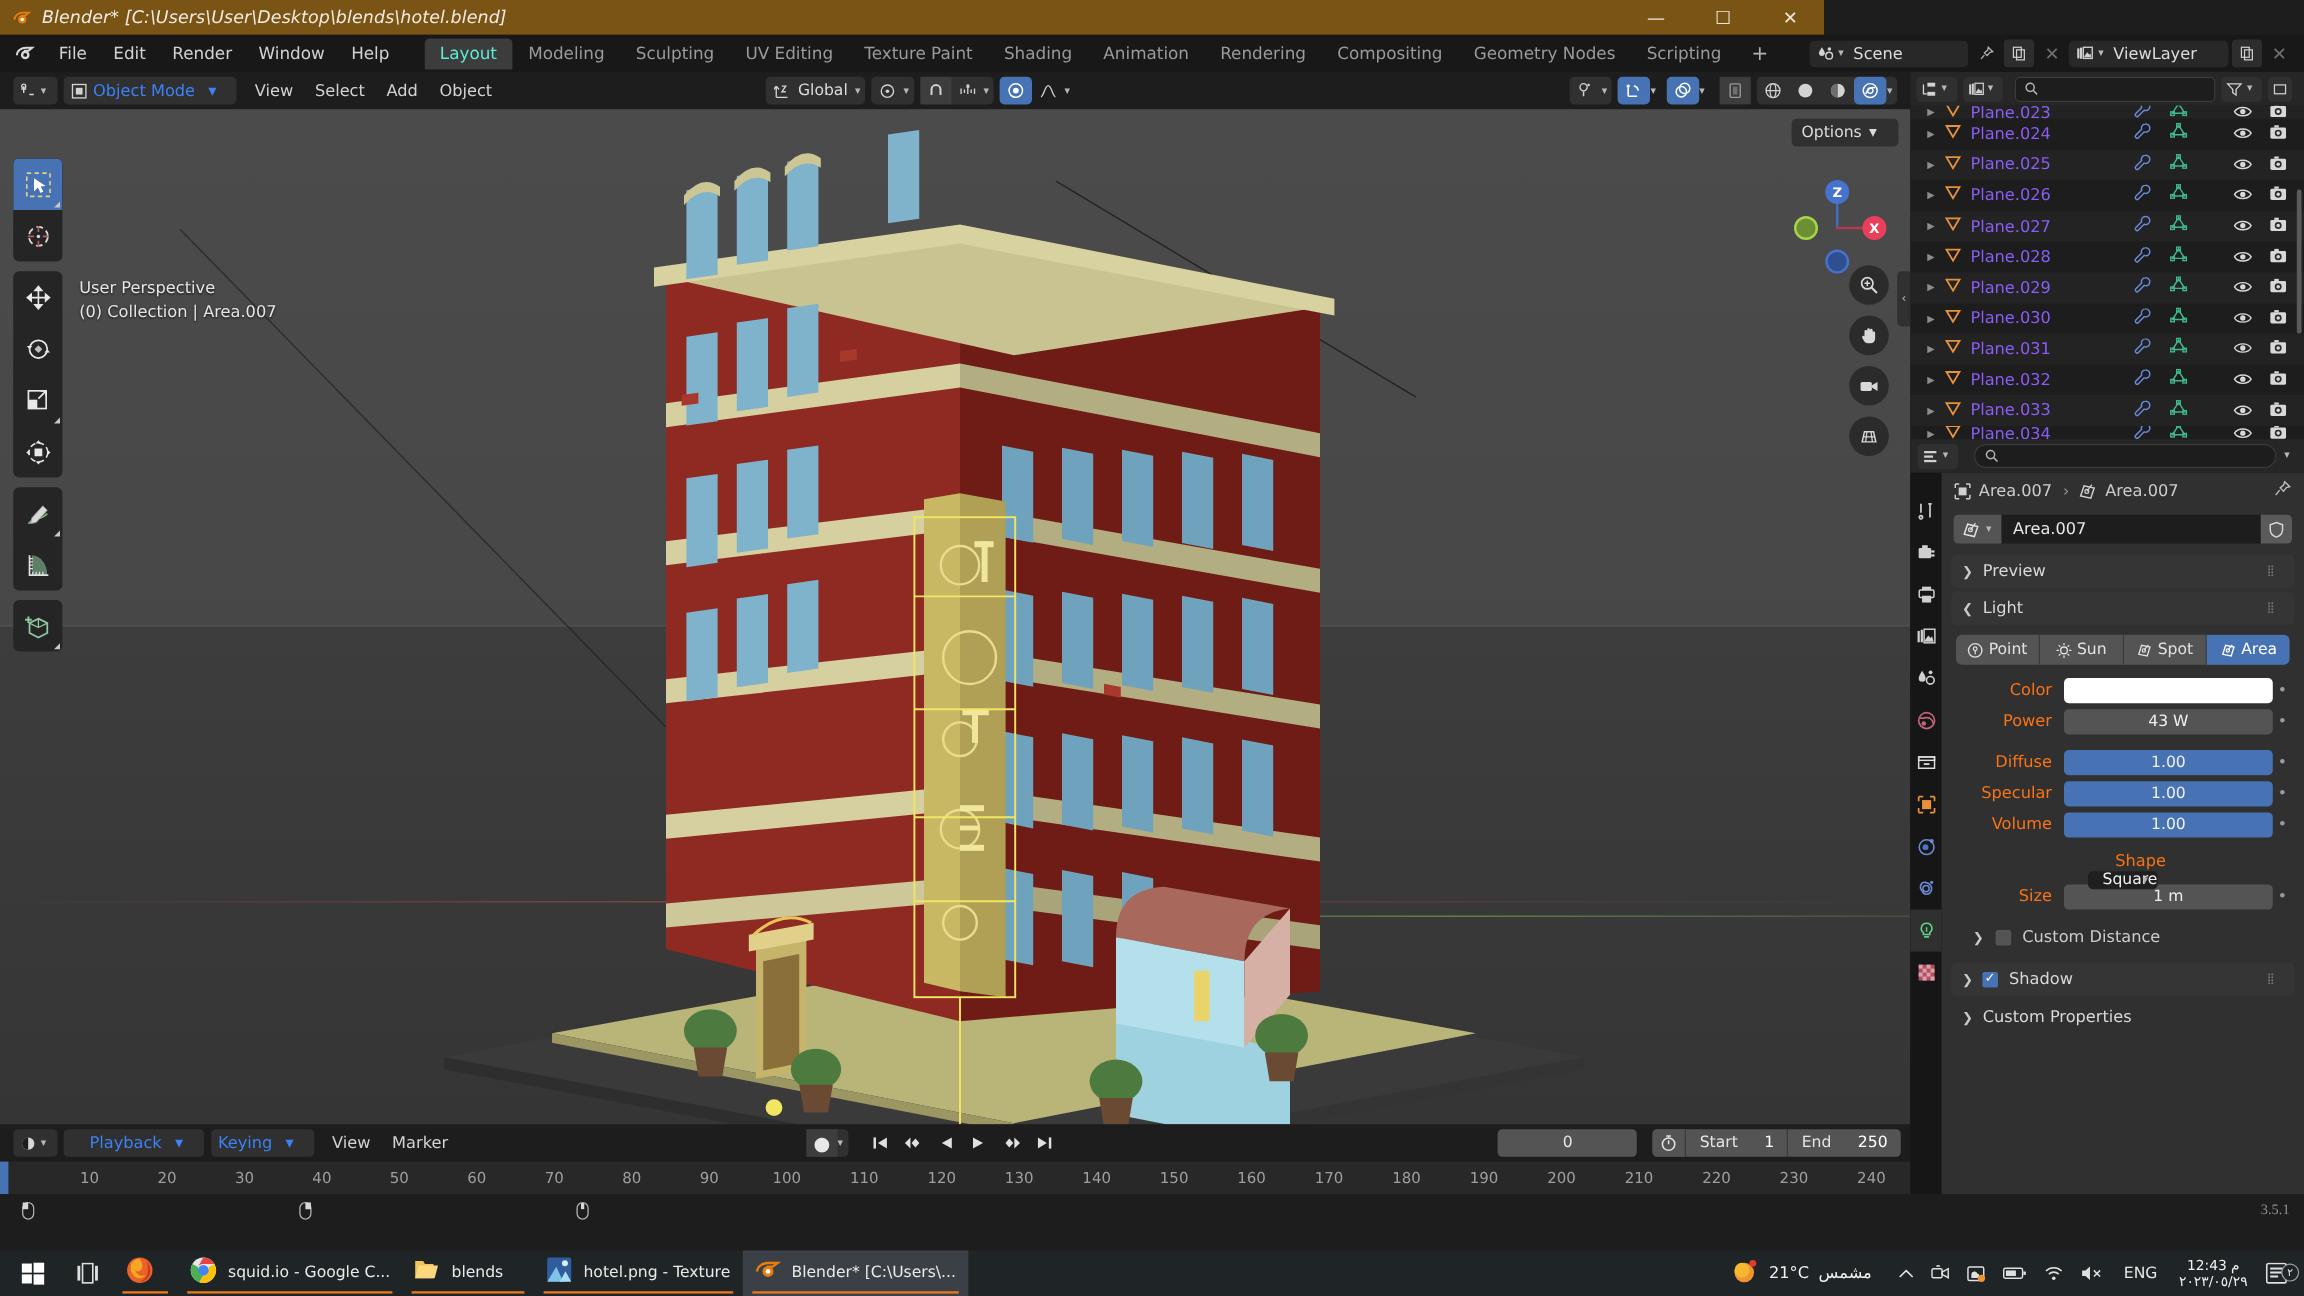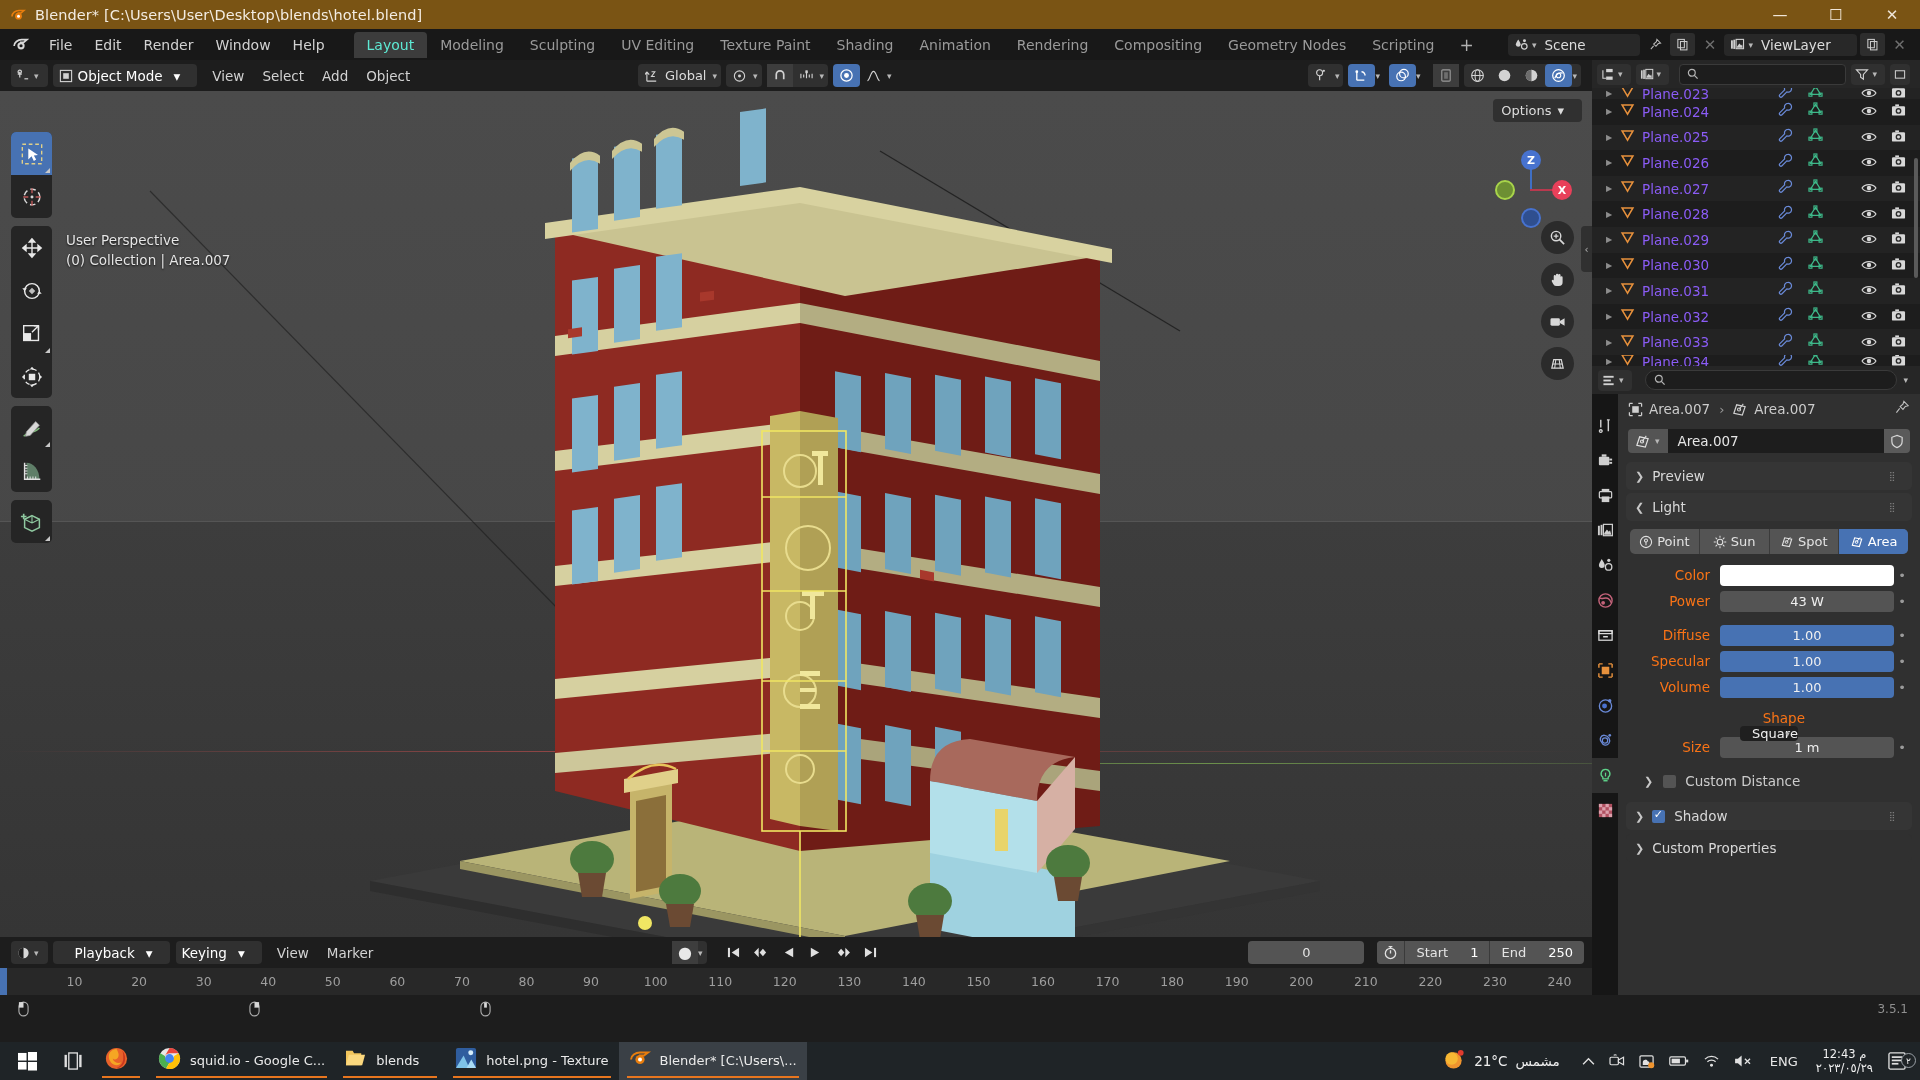--- a/index.html
+++ b/index.html
@@ -7,23 +7,23 @@
     width: 1920px; height: 1080px;
     background: #1d1d1d;
     font-family: "DejaVu Sans", sans-serif;
     overflow: hidden;
     -webkit-font-smoothing: antialiased;
   }
   .app { position: relative; width: 1920px; height: 1080px; }
 
   
   .titlebar {
-    position: absolute; left: 0; top: 0; width: 1920px; height: 29px;
+    position: absolute; left: 0; top: 0; width: 1520px; height: 29px;
     background: #7a5414;
-    display: flex; align-items: center;
+    display: flex; align-items: center; font-style: italic;
   }
   .titlebar .tb-icon { margin-left: 10px; margin-right: 9px; display:flex; }
   .titlebar .tb-text { color: #f3ece2; font-size: 14.5px; letter-spacing: .1px; }
   .win-btns { position: absolute; right: 0; top: 0; height: 29px; display: flex; }
   .win-btn { width: 56px; height: 29px; display: flex; align-items: center; justify-content: center;
              color: #f0e6d8; font-size: 15px; }
 
   
   .menubar {
     position: absolute; left: 0; top: 29px; width: 1920px; height: 31px;
@@ -52,21 +52,21 @@
   }
   .grp { display: flex; align-items: center; background: #303030; border-radius: 4px; height: 23px;
          margin-right: 5px; }
   .grp.nobg { background: transparent; }
   .hbtn { height: 23px; display: flex; align-items: center; justify-content: center; padding: 0 6px;
           color: #d6d6d6; font-size: 13px; }
   .hbtn.on { background: #4772b3; border-radius: 4px; }
   .hbtn.semi { background: #3d3d3d; }
   .mode-box { display: flex; align-items: center; background: #303030; border-radius: 4px; height: 23px;
               padding: 0 7px 0 6px; margin-right: 6px; }
-  .mode-box span { color: #ffffff; font-size: 13.5px; margin: 0 6px 0 5px; }
+  .mode-box span { color: #3b82f6; font-size: 13.5px; margin: 0 6px 0 5px; }
   .vp-menu { color: #d2d2d2; font-size: 13.5px; padding: 3px 9px; border-radius: 3px; }
   .vph-right { position: absolute; right: 6px; top: 4px; display: flex; align-items: center; }
 
   
   .viewport {
     position: absolute; left: 0; top: 91px; width: 1592px; height: 846px;
     background: linear-gradient(#4b4b4b, #474747 55%, #3e3e3e);
     overflow: hidden;
   }
   .ground {
@@ -185,21 +185,21 @@
   .anim-dot { width: 16px; display: flex; align-items: center; justify-content: center;
               color: #9a9a9a; font-size: 13px; }
   .cbox { width: 13px; height: 13px; border-radius: 2px; background: #545454; display: inline-block;
           position: relative; }
   .cbox.checked { background: #4772b3; }
   .cbox.checked::after { content: "✓"; position: absolute; left: 1.5px; top: -2px; color: #fff; font-size: 11px; }
 
   
   .statusbar { position: absolute; left: 0; top: 995px; width: 1920px; height: 27px; background: #1d1d1d;
                display: flex; align-items: center; }
-  .sb-ver { position: absolute; right: 12px; color: #8f8f8f; font-size: 12px; }
+  .sb-ver { position: absolute; right: 12px; color: #8f8f8f; font-size: 12px; font-family: Liberation Serif, serif; }
   .sb-key { margin-left: 18px; display: flex; align-items: center; }
 
   .hscroll { position: absolute; left: 60px; top: 996px; width: 1440px; height: 9px;
              background: #5a5a5a; border-radius: 5px; }
 
   
   .taskbar { position: absolute; left: 0; top: 1042px; width: 1920px; height: 38px; background: #1f2427;
              display: flex; align-items: center; }
   .tk-btn { height: 38px; display: flex; align-items: center; padding: 0 10px; position: relative; }
   .tk-btn.win { width: 54px; justify-content: center; }

